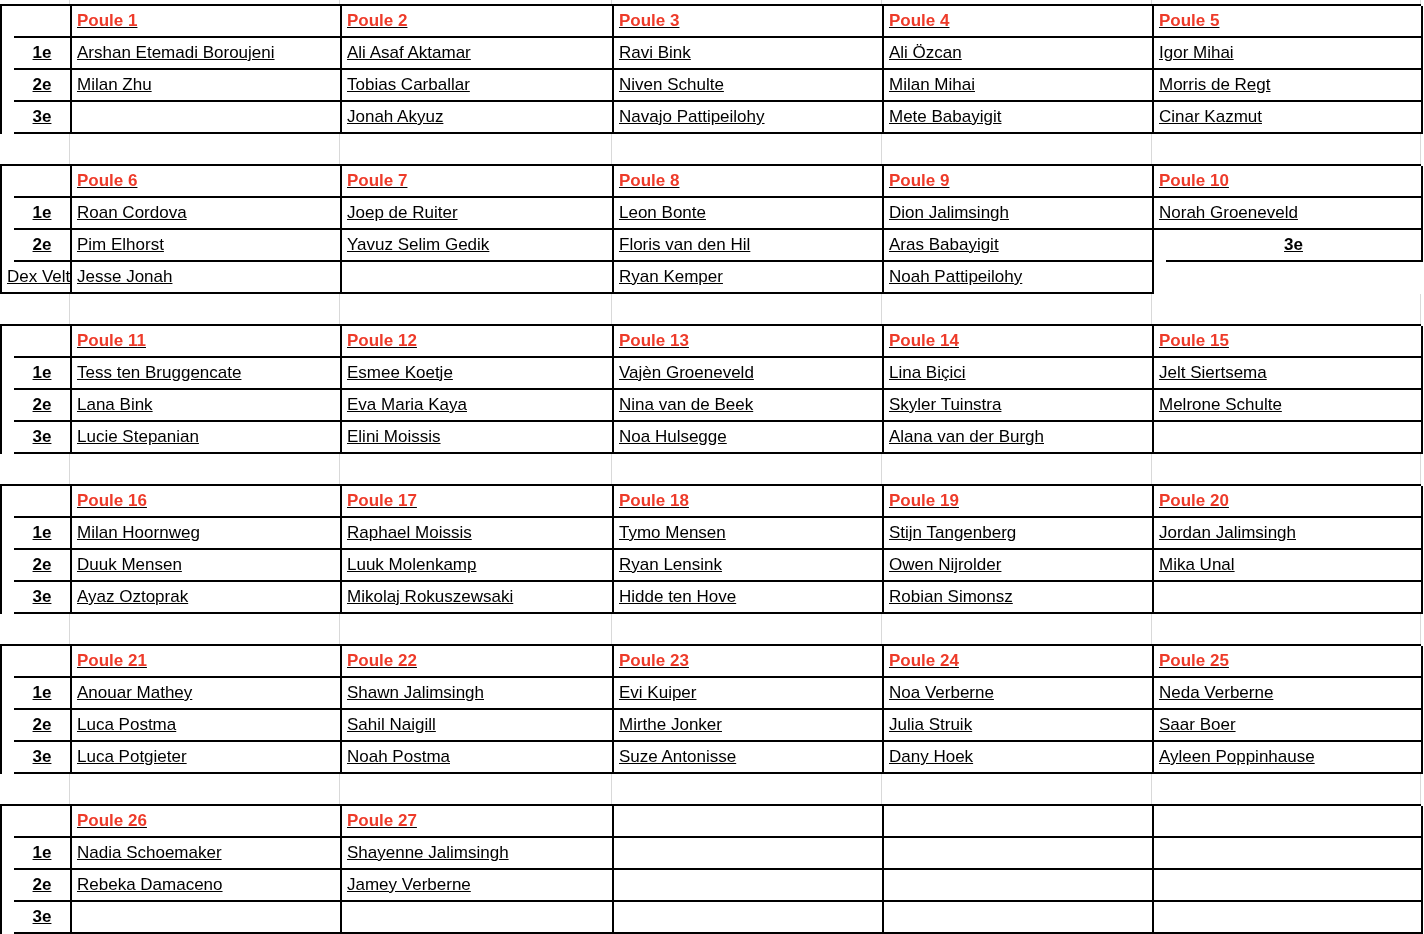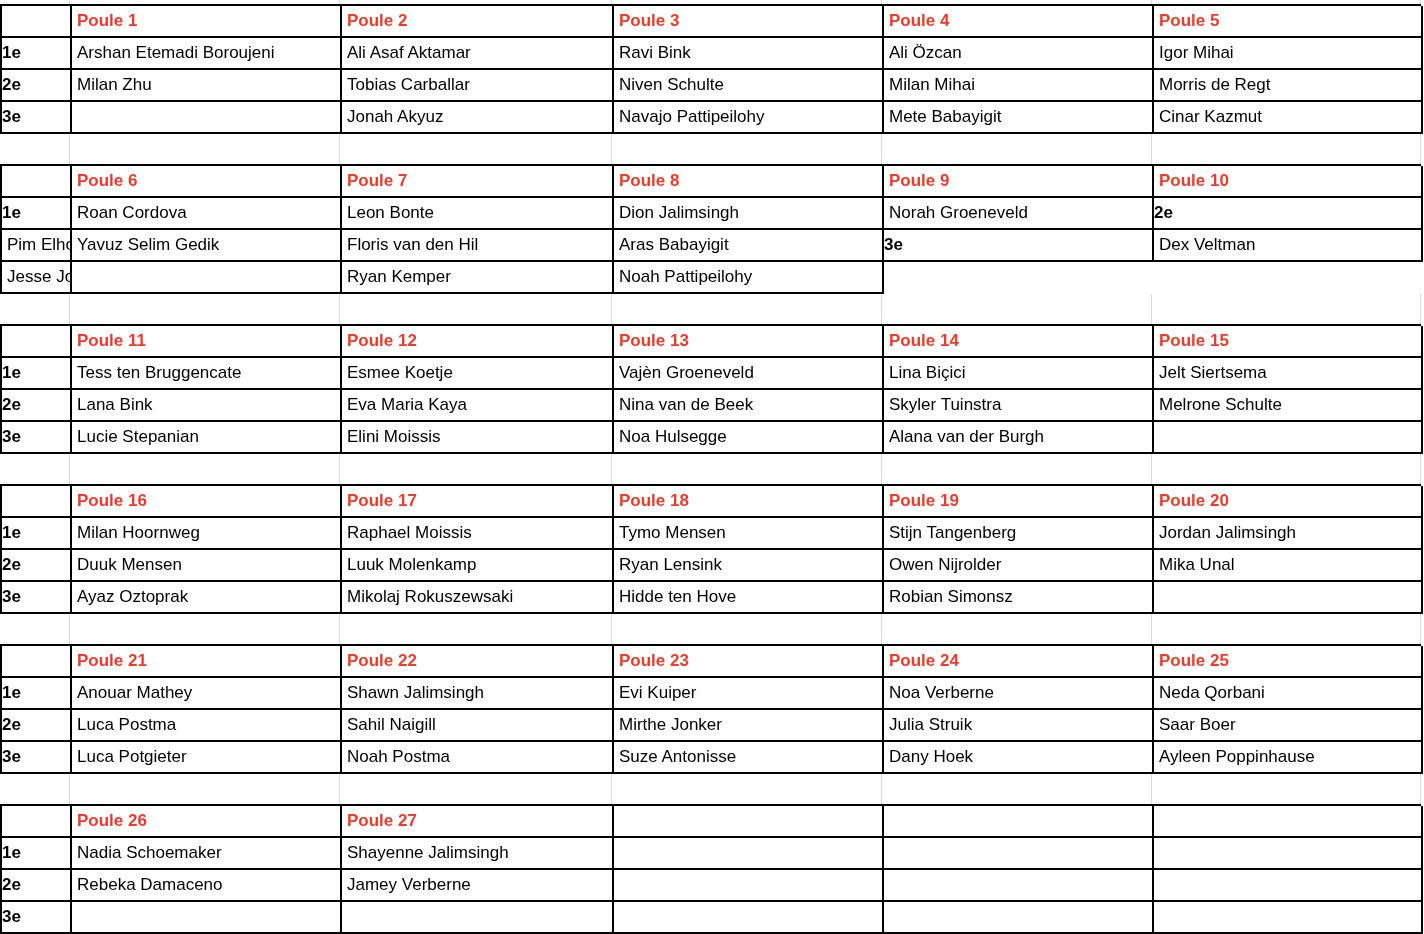--- a/index.html
+++ b/index.html
@@ -5,39 +5,40 @@
   :root{
     --header-text:#ee3b2a;
     --cell-text:#000000;
     --border:#000000;
     --gridline:#d9d9d9;
   }
   html,body{margin:0;padding:0;background:#fff;}
   .sheet{
     width:1424px;height:934px;background:#fff;overflow:hidden;
     font-family:"Liberation Sans",sans-serif;
+    text-decoration:underline;
   }
   .block{
     display:grid;
     grid-template-columns:70px 270px 272px 270px 270px 269px;
     grid-auto-rows:32px;
     border-top:2px solid var(--border);
     border-left:2px solid var(--border);
     width:1421px;box-sizing:border-box;
   }
   .cell{
     box-sizing:border-box;
     border-right:2px solid var(--border);
     border-bottom:2px solid var(--border);
     font-size:17px;line-height:29px;
     white-space:nowrap;overflow:hidden;
     background:#fff;color:var(--cell-text);
   }
   .cell.header{color:var(--header-text);font-weight:700;padding-left:5px;}
-  .cell.label{font-weight:700;}
+  .cell.label{font-weight:700;text-align:center;margin-left:12px;}
   .cell.player{padding-left:5px;}
   .spacer{
     display:grid;
     grid-template-columns:70px 270px 272px 270px 270px 269px;
     width:1421px;box-sizing:border-box;
   }
   .spacer-cell{box-sizing:border-box;border-right:1px solid var(--gridline);}
 </style>
 </head>
 <body>
@@ -87,20 +88,21 @@
     </div>
     <div class="block">
       <div class="cell label corner"></div>
       <div class="cell header">Poule 6</div>
       <div class="cell header">Poule 7</div>
       <div class="cell header">Poule 8</div>
       <div class="cell header">Poule 9</div>
       <div class="cell header">Poule 10</div>
       <div class="cell label">1e</div>
       <div class="cell player">Roan Cordova</div>
+      <div class="cell player">Joep de Ruiter</div>
       <div class="cell player">Leon Bonte</div>
       <div class="cell player">Dion Jalimsingh</div>
       <div class="cell player">Norah Groeneveld</div>
       <div class="cell label">2e</div>
       <div class="cell player">Pim Elhorst</div>
       <div class="cell player">Yavuz Selim Gedik</div>
       <div class="cell player">Floris van den Hil</div>
       <div class="cell player">Aras Babayigit</div>
       <div class="cell label">3e</div>
       <div class="cell player">Dex Veltman</div>
@@ -190,21 +192,21 @@
       <div class="cell header">Poule 21</div>
       <div class="cell header">Poule 22</div>
       <div class="cell header">Poule 23</div>
       <div class="cell header">Poule 24</div>
       <div class="cell header">Poule 25</div>
       <div class="cell label">1e</div>
       <div class="cell player">Anouar Mathey</div>
       <div class="cell player">Shawn Jalimsingh</div>
       <div class="cell player">Evi Kuiper</div>
       <div class="cell player">Noa Verberne</div>
-      <div class="cell player">Neda Qorbani</div>
+      <div class="cell player">Neda Verberne</div>
       <div class="cell label">2e</div>
       <div class="cell player">Luca Postma</div>
       <div class="cell player">Sahil Naigill</div>
       <div class="cell player">Mirthe Jonker</div>
       <div class="cell player">Julia Struik</div>
       <div class="cell player">Saar Boer</div>
       <div class="cell label">3e</div>
       <div class="cell player">Luca Potgieter</div>
       <div class="cell player">Noah Postma</div>
       <div class="cell player">Suze Antonisse</div>

